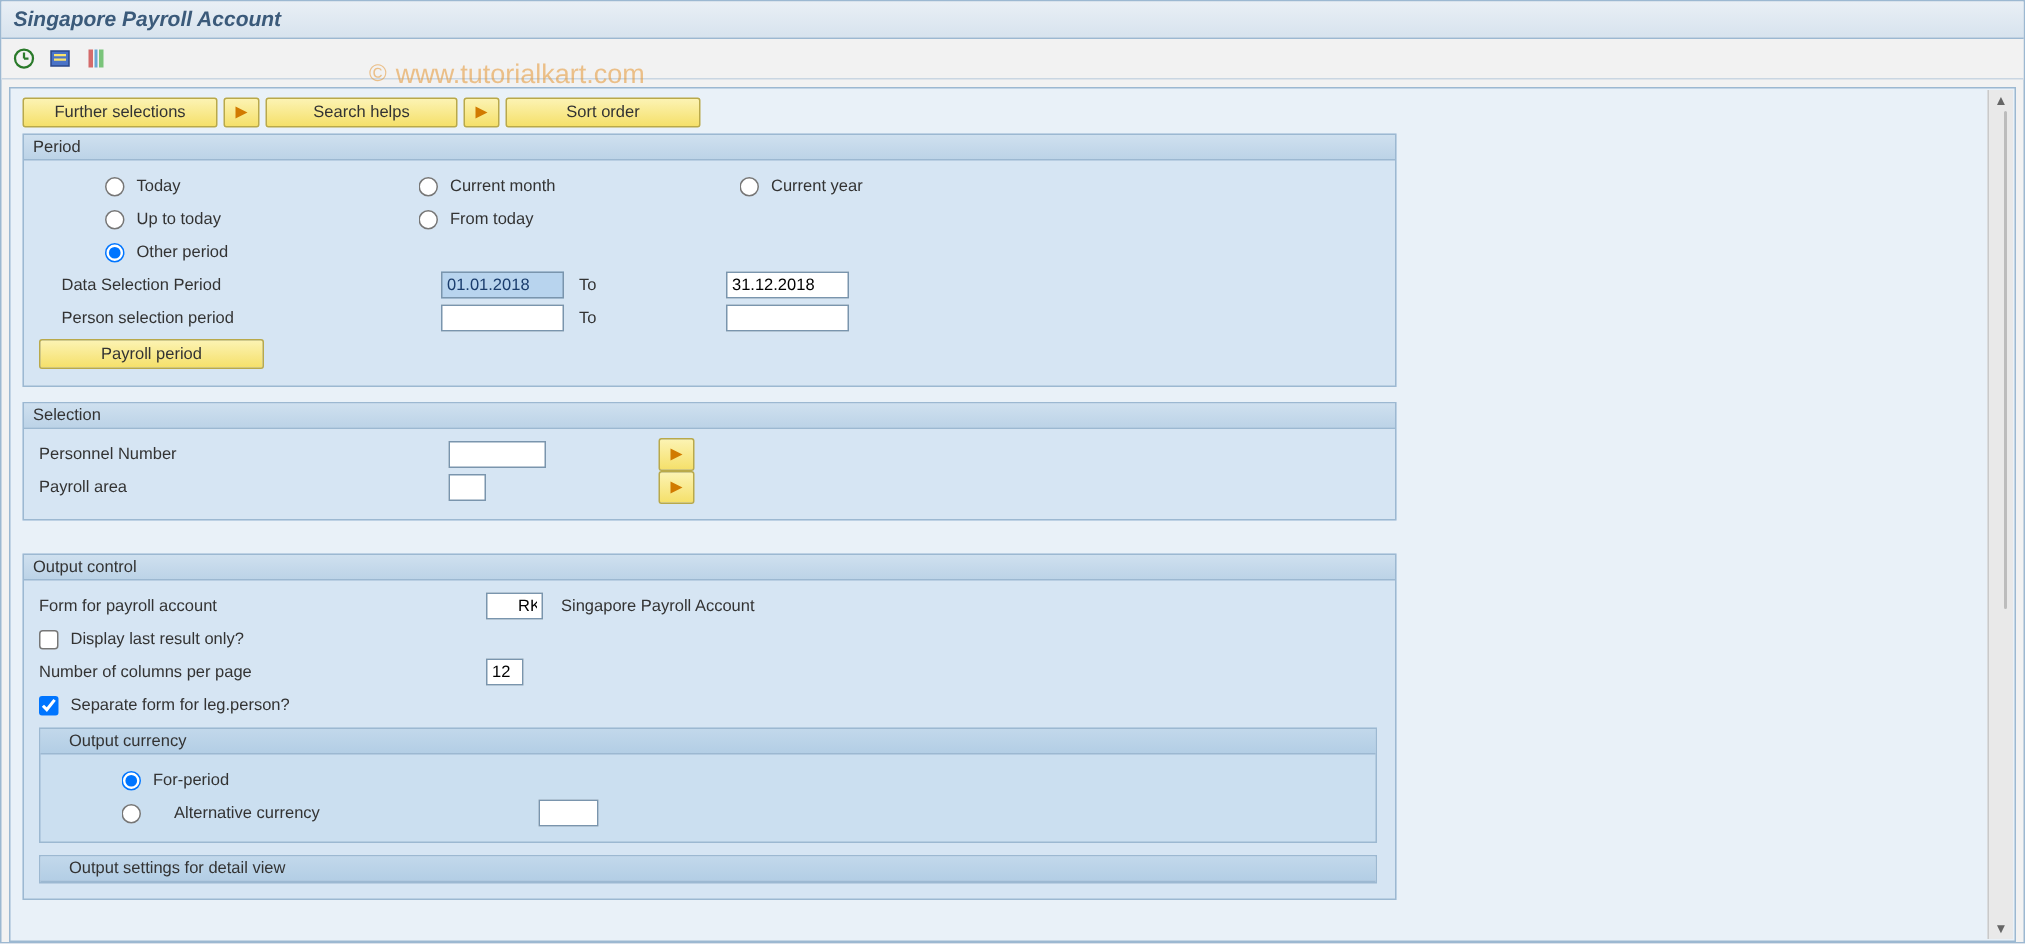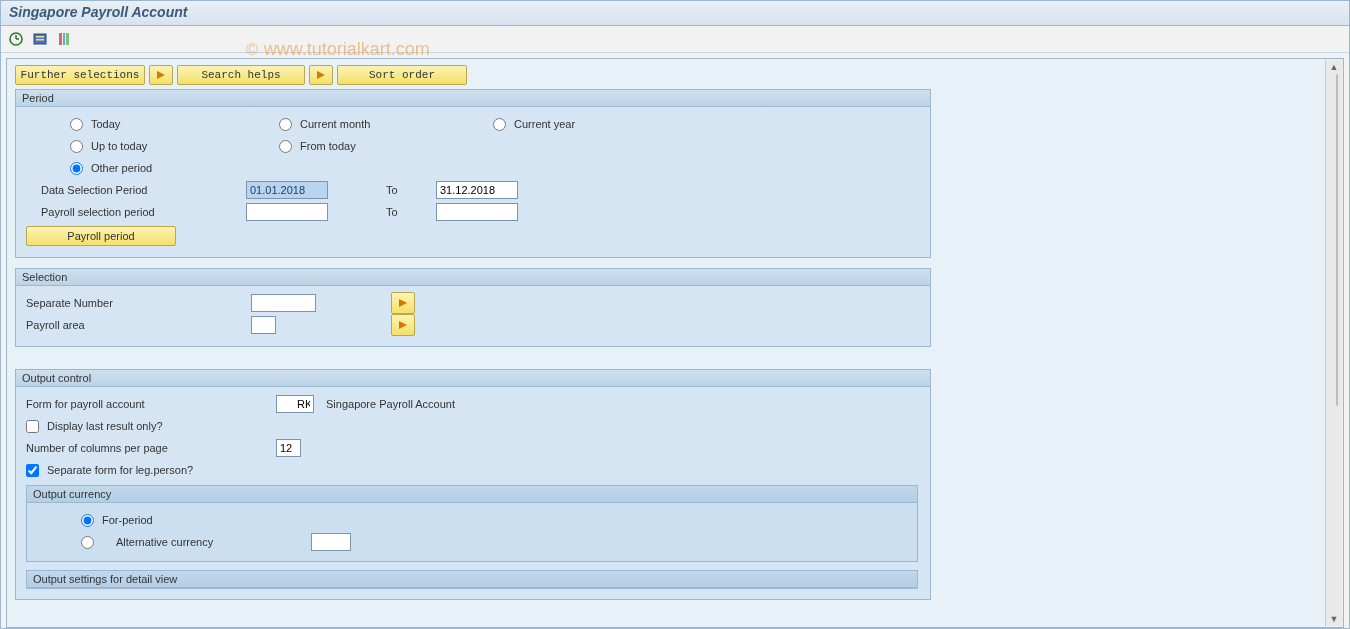--- a/index.html
+++ b/index.html
@@ -40,21 +40,21 @@
   .toolbar span { display:inline-flex; align-items:center; justify-content:center; width:18px; height:18px;}
   .content-panel {
     margin: 5px;
     border: 1px solid #9cb8d1;
     background: #e9f1f8;
     height: 570px;
     position: relative;
     padding: 6px 8px;
     box-sizing: border-box;
   }
-  .btn-row { display:flex; gap:4px; margin-bottom:4px;font-family:Liberation Mono, monospace;}
+  .btn-row { display:flex; gap:4px; margin-bottom:4px;}
   .yellow-btn {
     background: linear-gradient(#fcf3b3, #f5e06a);
     border: 1px solid #b9a94a;
     border-radius: 2px;
     height: 20px;
     display: flex;
     align-items: center;
     justify-content: center;
     font-size:11px;
     color:#333;
@@ -84,41 +84,42 @@
   .row .col3 { width:50px;}
   .row .col4 { width:90px;}
   input[type=text] {
     border:1px solid #7a95ad;
     height:18px;
     box-sizing:border-box;
     font-size:11px;
     padding:0 3px;
     font-family:Arial;
     background:#fff;
+    margin-left:48px;
   }
   input[type=text].highlight { background:#b8d4ee; color:#1a3d6d;}
   input[type=radio], input[type=checkbox]{ margin:0 4px 0 0;}
   .arrow-btn {
     width:22px; height:20px;
     background: linear-gradient(#fcf3b3, #f5e06a);
     border:1px solid #b9a94a;
     border-radius:2px;
     display:flex; align-items:center; justify-content:center;
     color:#d17a00; font-size:12px; cursor:pointer;
   }
   .sub-group {
     border:1px solid #9cb8d1;
     background:#cbdff0;
     margin:4px 0 0 0;
     width: calc(100% - 4px);
   }
   .sub-title {
     background: linear-gradient(#c2d8eb,#b3cee5);
     border-bottom:1px solid #9cb8d1;
-    padding:2px 6px;
+    padding:2px 19px;
   }
   .sub-body { padding:6px 10px 8px 10px;}
   .checkbox-row { display:flex; align-items:center; height:22px; gap:4px; padding-left:0;}
   .watermark {
     position:absolute;
     top:38px; left:245px;
     font-family: "Comic Sans MS", cursive, sans-serif;
     font-size:18px;
     color: rgba(230,150,50,0.55);
     pointer-events:none;
@@ -216,36 +217,36 @@
               <span>Other period</span>
             </label>
         </div>
         <div class="row">
           <div class="col1">Data Selection Period</div>
           <div class="col2"><input type="text" class="highlight" style="width: 82px;" value="01.01.2018"></div>
           <div class="col3">To</div>
           <div class="col4"><input type="text" style="width: 82px;" value="31.12.2018"></div>
         </div>
         <div class="row">
-          <div class="col1">Payroll selection period</div>
+          <div class="col1">Person selection period</div>
           <div class="col2"><input type="text" style="width: 82px;" value=""></div>
           <div class="col3">To</div>
           <div class="col4"><input type="text" style="width: 82px;" value=""></div>
         </div>
         <div class="row" style="margin-top:2px;">
           <div class="yellow-btn" style="width:150px;">Payroll period</div>
         </div>
       </div>
     </div>
 
     <div class="groupbox">
       <div class="group-title">Selection</div>
       <div class="group-body">
         <div class="row">
-          <div style="width:225px;">Separate Number</div>
+          <div style="width:225px;">Personnel Number</div>
           <input type="text" style="width: 65px;" value="">
           <div style="width:75px;"></div>
           <div class="arrow-btn">
               <svg width="12" height="12">
                 <path d="M2 2 L10 6 L2 10 Z" fill="#d17a00"></path>
               </svg>
             </div>
         </div>
         <div class="row">
           <div style="width:225px;">Payroll area</div>

